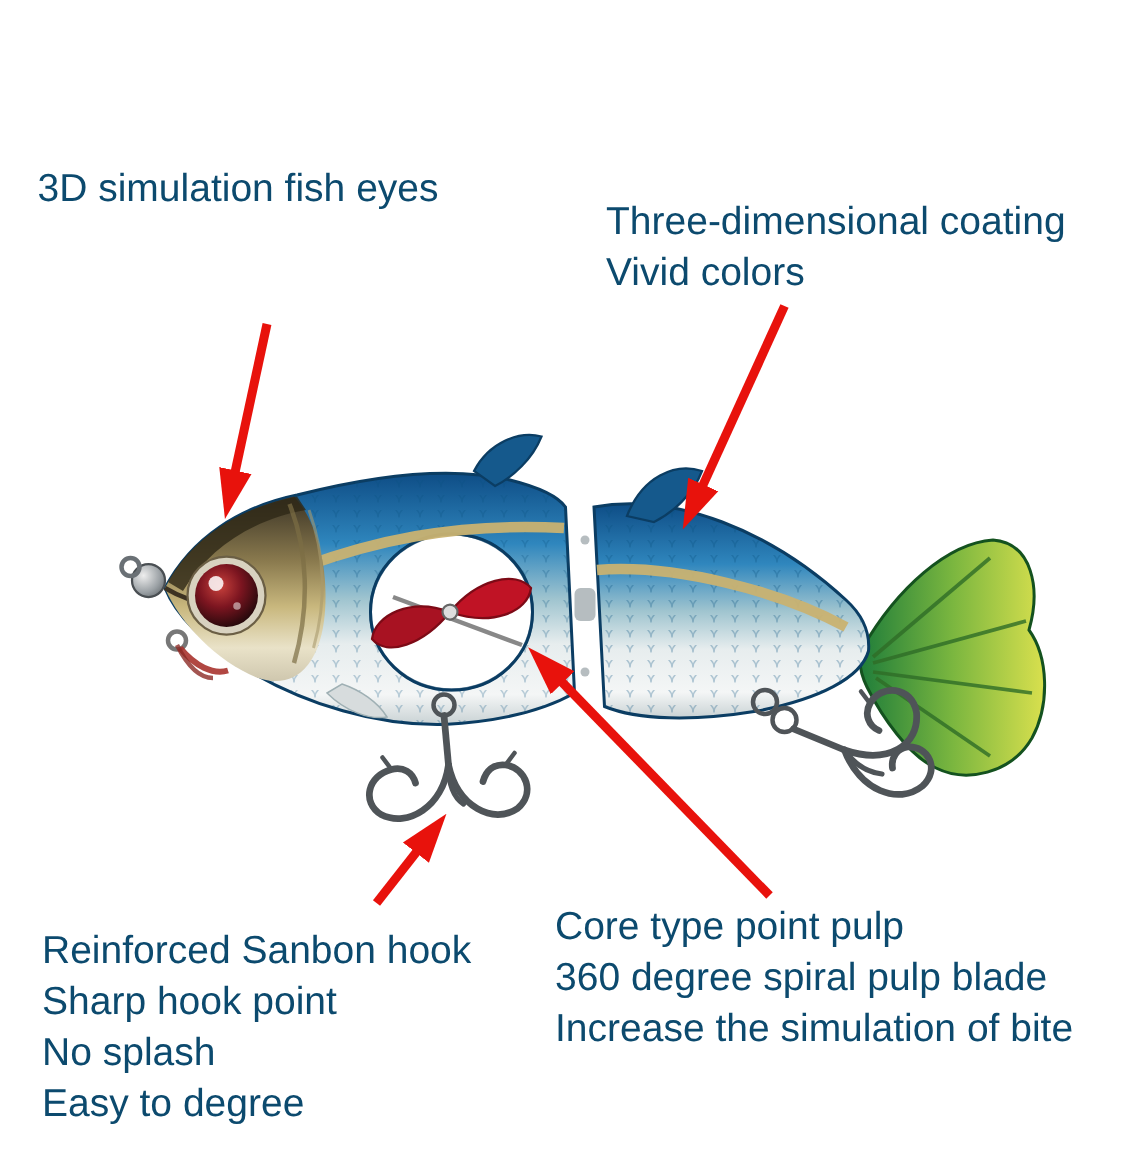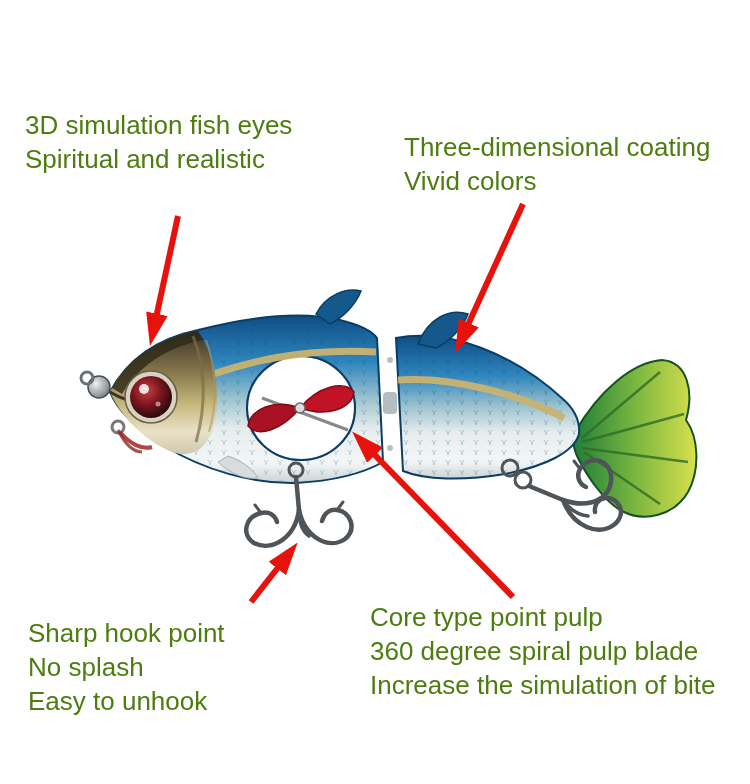--- a/index.html
+++ b/index.html
@@ -1,18 +1,18 @@
 <!DOCTYPE html>
 <html><head>
 <meta charset="utf-8">
 <style>
   html,body{margin:0;padding:0;background:#ffffff;}
   .canvas{
     position:relative;width:750px;height:784px;background:#ffffff;overflow:hidden;
-    font-family:"Liberation Sans", sans-serif;color:#4d7c0f;
+    font-family:"Liberation Sans", sans-serif;color:#0c4a6e;
   }
   .label{position:absolute;font-size:26px;line-height:34px;white-space:nowrap;}
   #label-eyes{left:25px;top:108px;}
   #label-coating{left:404px;top:130px;}
   #label-hook{left:28px;top:616px;}
   #label-spiral{left:370px;top:600px;}
   svg.scene{position:absolute;left:0;top:0;display:block;}
 </style>
 </head>
 <body>
@@ -146,32 +146,32 @@
     <g stroke-width="6" stroke-linecap="butt">
       <line x1="178" y1="216" x2="156" y2="318" stroke="#e8120c" marker-end="url(#ah)"></line>
       <line x1="523" y1="204" x2="467" y2="327" stroke="#e8120c" marker-end="url(#ah)"></line>
       <line x1="251" y1="602" x2="280" y2="565" stroke="#e8120c" marker-end="url(#ah)"></line>
       <line x1="513" y1="597" x2="372" y2="452" stroke="#e8120c" marker-end="url(#ah)"></line>
     </g>
   </svg>
 
   <div class="label" id="label-eyes">
     <div>3D simulation fish eyes</div>
-    <div>Spiritual and realistic</div>
   </div>
 
   <div class="label" id="label-coating">
     <div>Three-dimensional coating</div>
     <div>Vivid colors</div>
   </div>
 
   <div class="label" id="label-hook">
+    <div>Reinforced Sanbon hook</div>
     <div>Sharp hook point</div>
     <div>No splash</div>
-    <div>Easy to unhook</div>
+    <div>Easy to degree</div>
   </div>
 
   <div class="label" id="label-spiral">
     <div>Core type point pulp</div>
     <div>360 degree spiral pulp blade</div>
     <div>Increase the simulation of bite</div>
   </div>
 
 </div>
 

